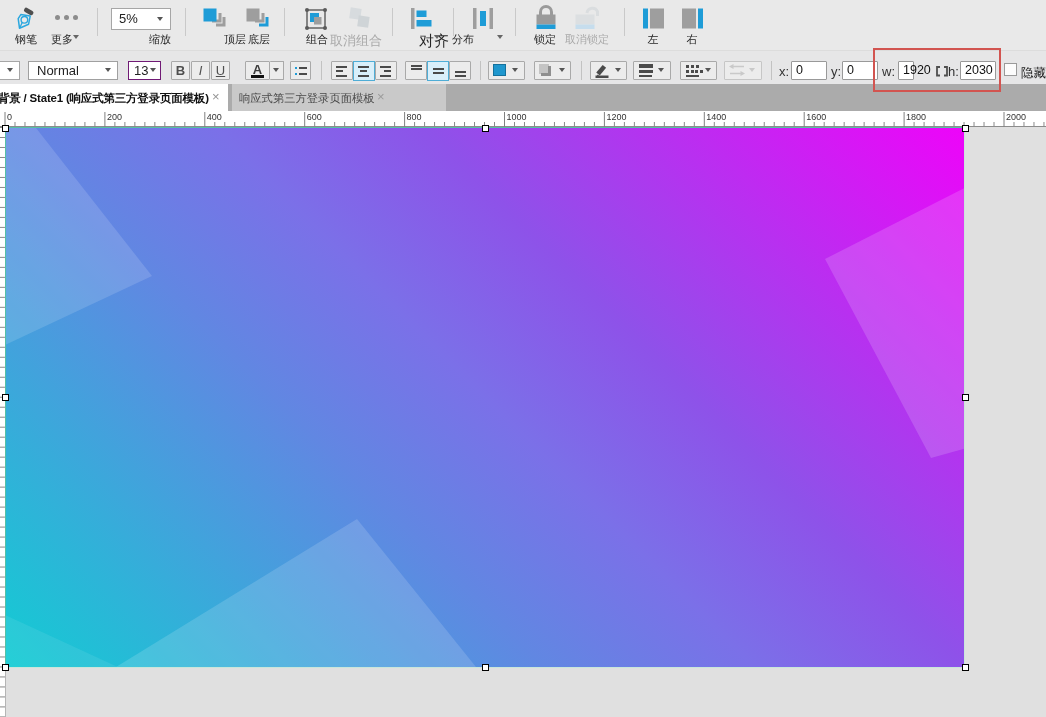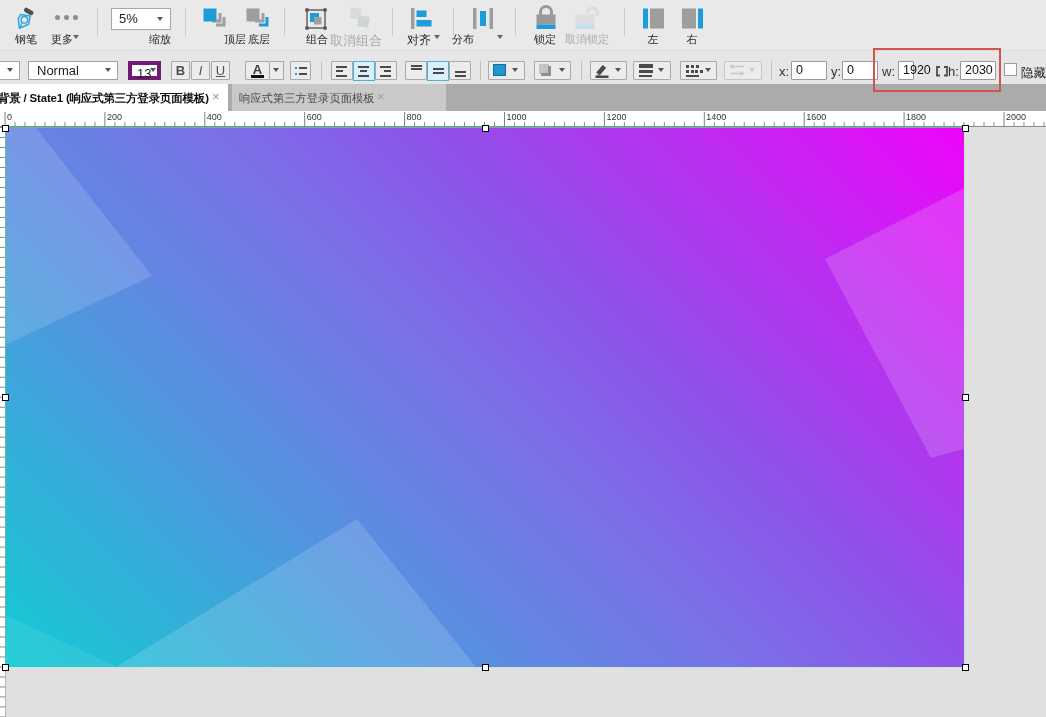--- a/index.html
+++ b/index.html
@@ -55,21 +55,21 @@
 <rect x="5" y="2" width="11" height="11" fill="#d7dbde" transform="rotate(8 10 7)"></rect>
 <rect x="13" y="10" width="11" height="11" fill="#cfd4d7" transform="rotate(8 18 15)"></rect>
 </svg>
 <div style="position:absolute;left:321.0px;top:32px;width:70px;text-align:center;font-size:13px;color:#a9a9a9">取消组合</div>
 <div style="position:absolute;left:392px;top:8px;width:1px;height:28px;background:#c9c9c9"></div>
 <svg class="abs" style="left:408px;top:7px" width="26" height="24" viewBox="0 0 26 24">
 <rect x="3" y="1" width="3.5" height="21" fill="#9e9e9e"></rect>
 <rect x="8.5" y="3.5" width="10" height="6.5" fill="#1e9cd7"></rect>
 <rect x="8.5" y="13" width="15" height="6.5" fill="#1e9cd7"></rect>
 </svg>
-<div style="position:absolute;left:389.0px;top:32px;width:60px;text-align:center;font-size:12px;color:#262626">对齐</div>
+<div style="position:absolute;left:389.0px;top:32px;width:60px;text-align:right;font-size:15px;color:#262626">对齐</div>
 <div style="position:absolute;left:434px;top:35px;width:0;height:0;border-left:3.5px solid transparent;border-right:3.5px solid transparent;border-top:4.5px solid #666"></div>
 <div style="position:absolute;left:453px;top:8px;width:1px;height:28px;background:#c9c9c9"></div>
 <svg class="abs" style="left:471px;top:7px" width="24" height="24" viewBox="0 0 24 24">
 <rect x="2" y="1" width="3.5" height="21" fill="#9e9e9e"></rect>
 <rect x="18.5" y="1" width="3.5" height="21" fill="#9e9e9e"></rect>
 <rect x="9" y="4" width="6" height="15" fill="#1e9cd7"></rect>
 </svg>
 <div style="position:absolute;left:452.0px;top:32px;width:60px;text-align:left;font-size:11px;color:#262626">分布</div>
 <div style="position:absolute;left:497px;top:35px;width:0;height:0;border-left:3.5px solid transparent;border-right:3.5px solid transparent;border-top:4.5px solid #666"></div>
 <div style="position:absolute;left:515px;top:8px;width:1px;height:28px;background:#c9c9c9"></div>
@@ -94,21 +94,21 @@
 <svg class="abs" style="left:682px;top:8px" width="22" height="21" viewBox="0 0 22 21">
 <rect x="0" y="0.5" width="14" height="20" fill="#9e9e9e"></rect>
 <rect x="16" y="0.5" width="5" height="20" fill="#1e9cd7"></rect>
 </svg>
 <div style="position:absolute;left:662.0px;top:32px;width:60px;text-align:center;font-size:11px;color:#262626">右</div>
 <div class="abs" style="left:0;top:51px;width:1046px;height:33px;background:#e6e6e7"></div>
 <div class="abs" style="left:-30px;top:61px;width:50px;height:19px;background:#fff;border:1px solid #a6a6a6"></div>
 <div style="position:absolute;left:7px;top:68px;width:0;height:0;border-left:3.5px solid transparent;border-right:3.5px solid transparent;border-top:4.5px solid #555"></div>
 <div class="abs" style="left:28px;top:61px;width:90px;height:19px;background:#ffffff;border:1px solid #a0a0a0;font-size:13px;color:#222;line-height:17px;padding-left:8px">Normal</div>
 <div style="position:absolute;left:105px;top:68px;width:0;height:0;border-left:3.5px solid transparent;border-right:3.5px solid transparent;border-top:4.5px solid #555"></div>
-<div class="abs" style="left:128px;top:61px;width:33px;height:19px;background:#fff;border:4px solid #701a75;font-size:13px;color:#222;line-height:17px;padding-left:5px">13</div>
+<div class="abs" style="left:128px;top:61px;width:33px;height:19px;background:#fff;border:1px solid #701a75;font-size:13px;color:#222;line-height:17px;padding-left:5px">13</div>
 <div style="position:absolute;left:150px;top:68px;width:0;height:0;border-left:3.5px solid transparent;border-right:3.5px solid transparent;border-top:4.5px solid #555"></div>
 <div class="btn2" style="left:171px;width:19px;text-align:center;font-size:13px;font-weight:bold;color:#4f4f4f;line-height:17px">B</div>
 <div class="btn2" style="left:191px;width:19px;text-align:center;font-size:13px;font-style:italic;color:#4f4f4f;line-height:17px">I</div>
 <div class="btn2" style="left:211px;width:19px;text-align:center;font-size:13px;color:#4f4f4f;line-height:17px;text-decoration:underline">U</div>
 <div class="btn2" style="left:245px;width:25px;text-align:center;font-size:13px;font-weight:bold;color:#3c3c3c;line-height:15px">A</div>
 <div class="abs" style="left:251px;top:75px;width:13px;height:3px;background:#111"></div>
 <div class="btn2" style="left:270px;width:14px;border-left:none"></div>
 <div style="position:absolute;left:273px;top:68px;width:0;height:0;border-left:3.5px solid transparent;border-right:3.5px solid transparent;border-top:4.5px solid #555"></div>
 <div class="btn2" style="left:290px;width:21px"></div>
 <div class="abs" style="left:294.5px;top:66.5px;width:2.5px;height:2.5px;background:#1e9cd7"></div>

